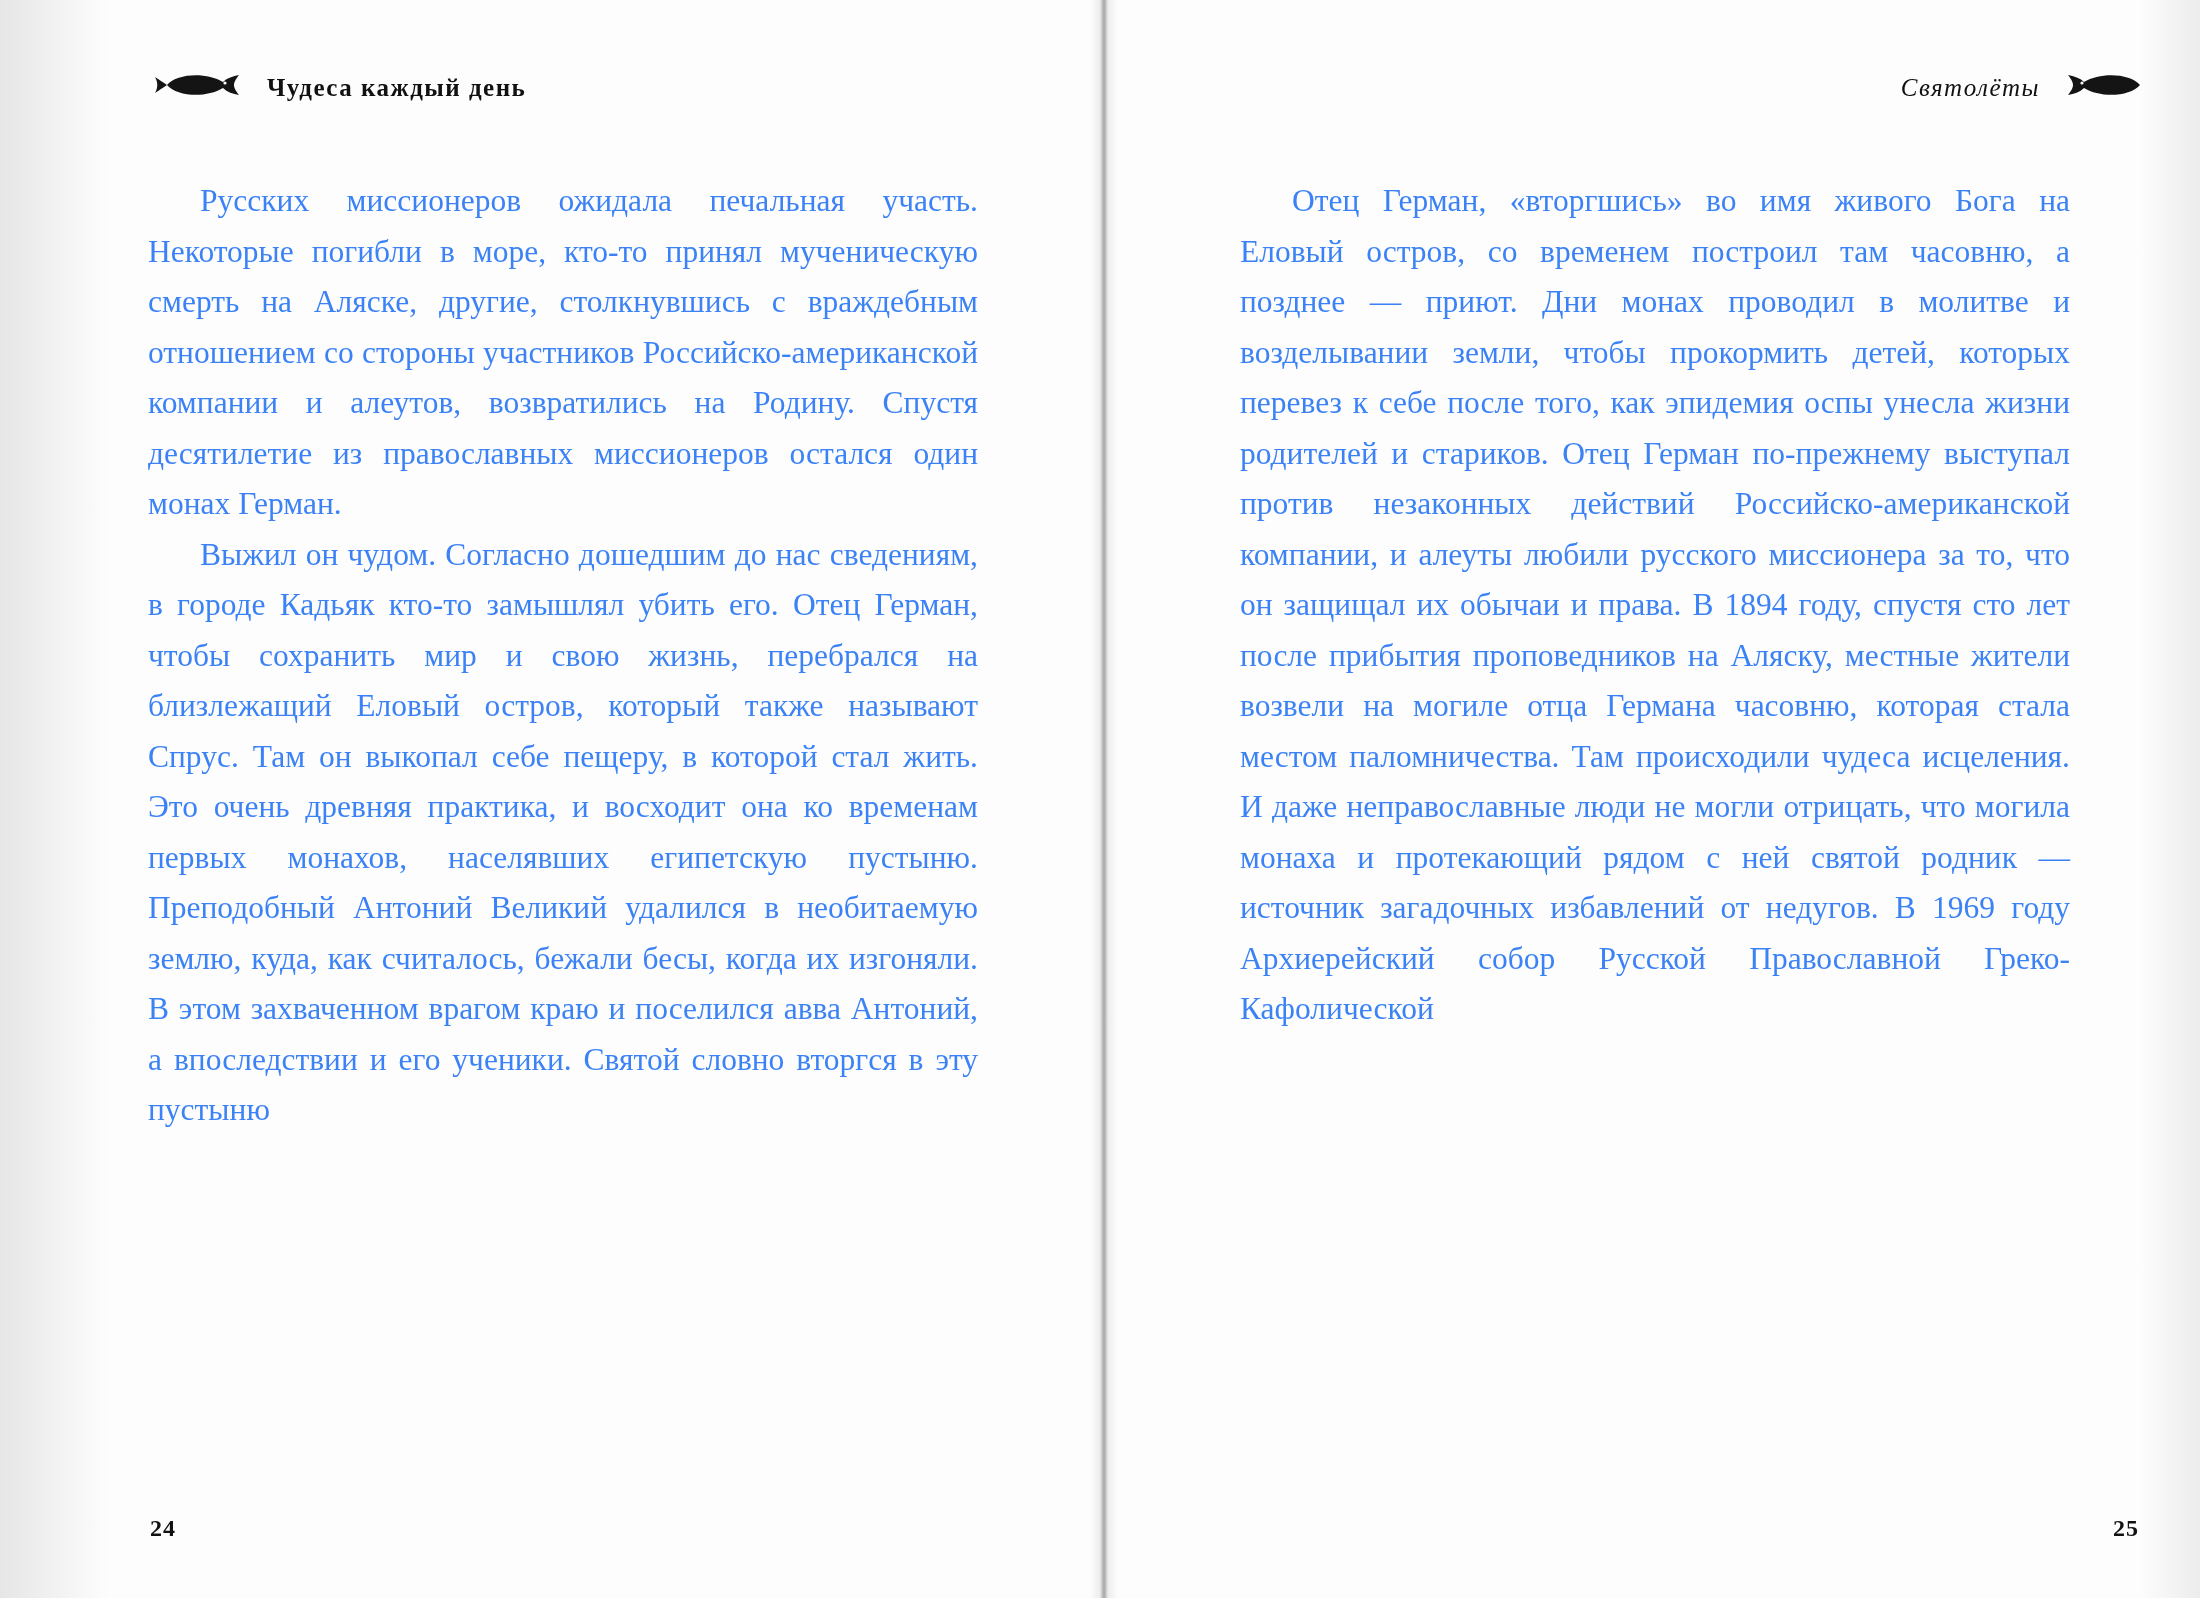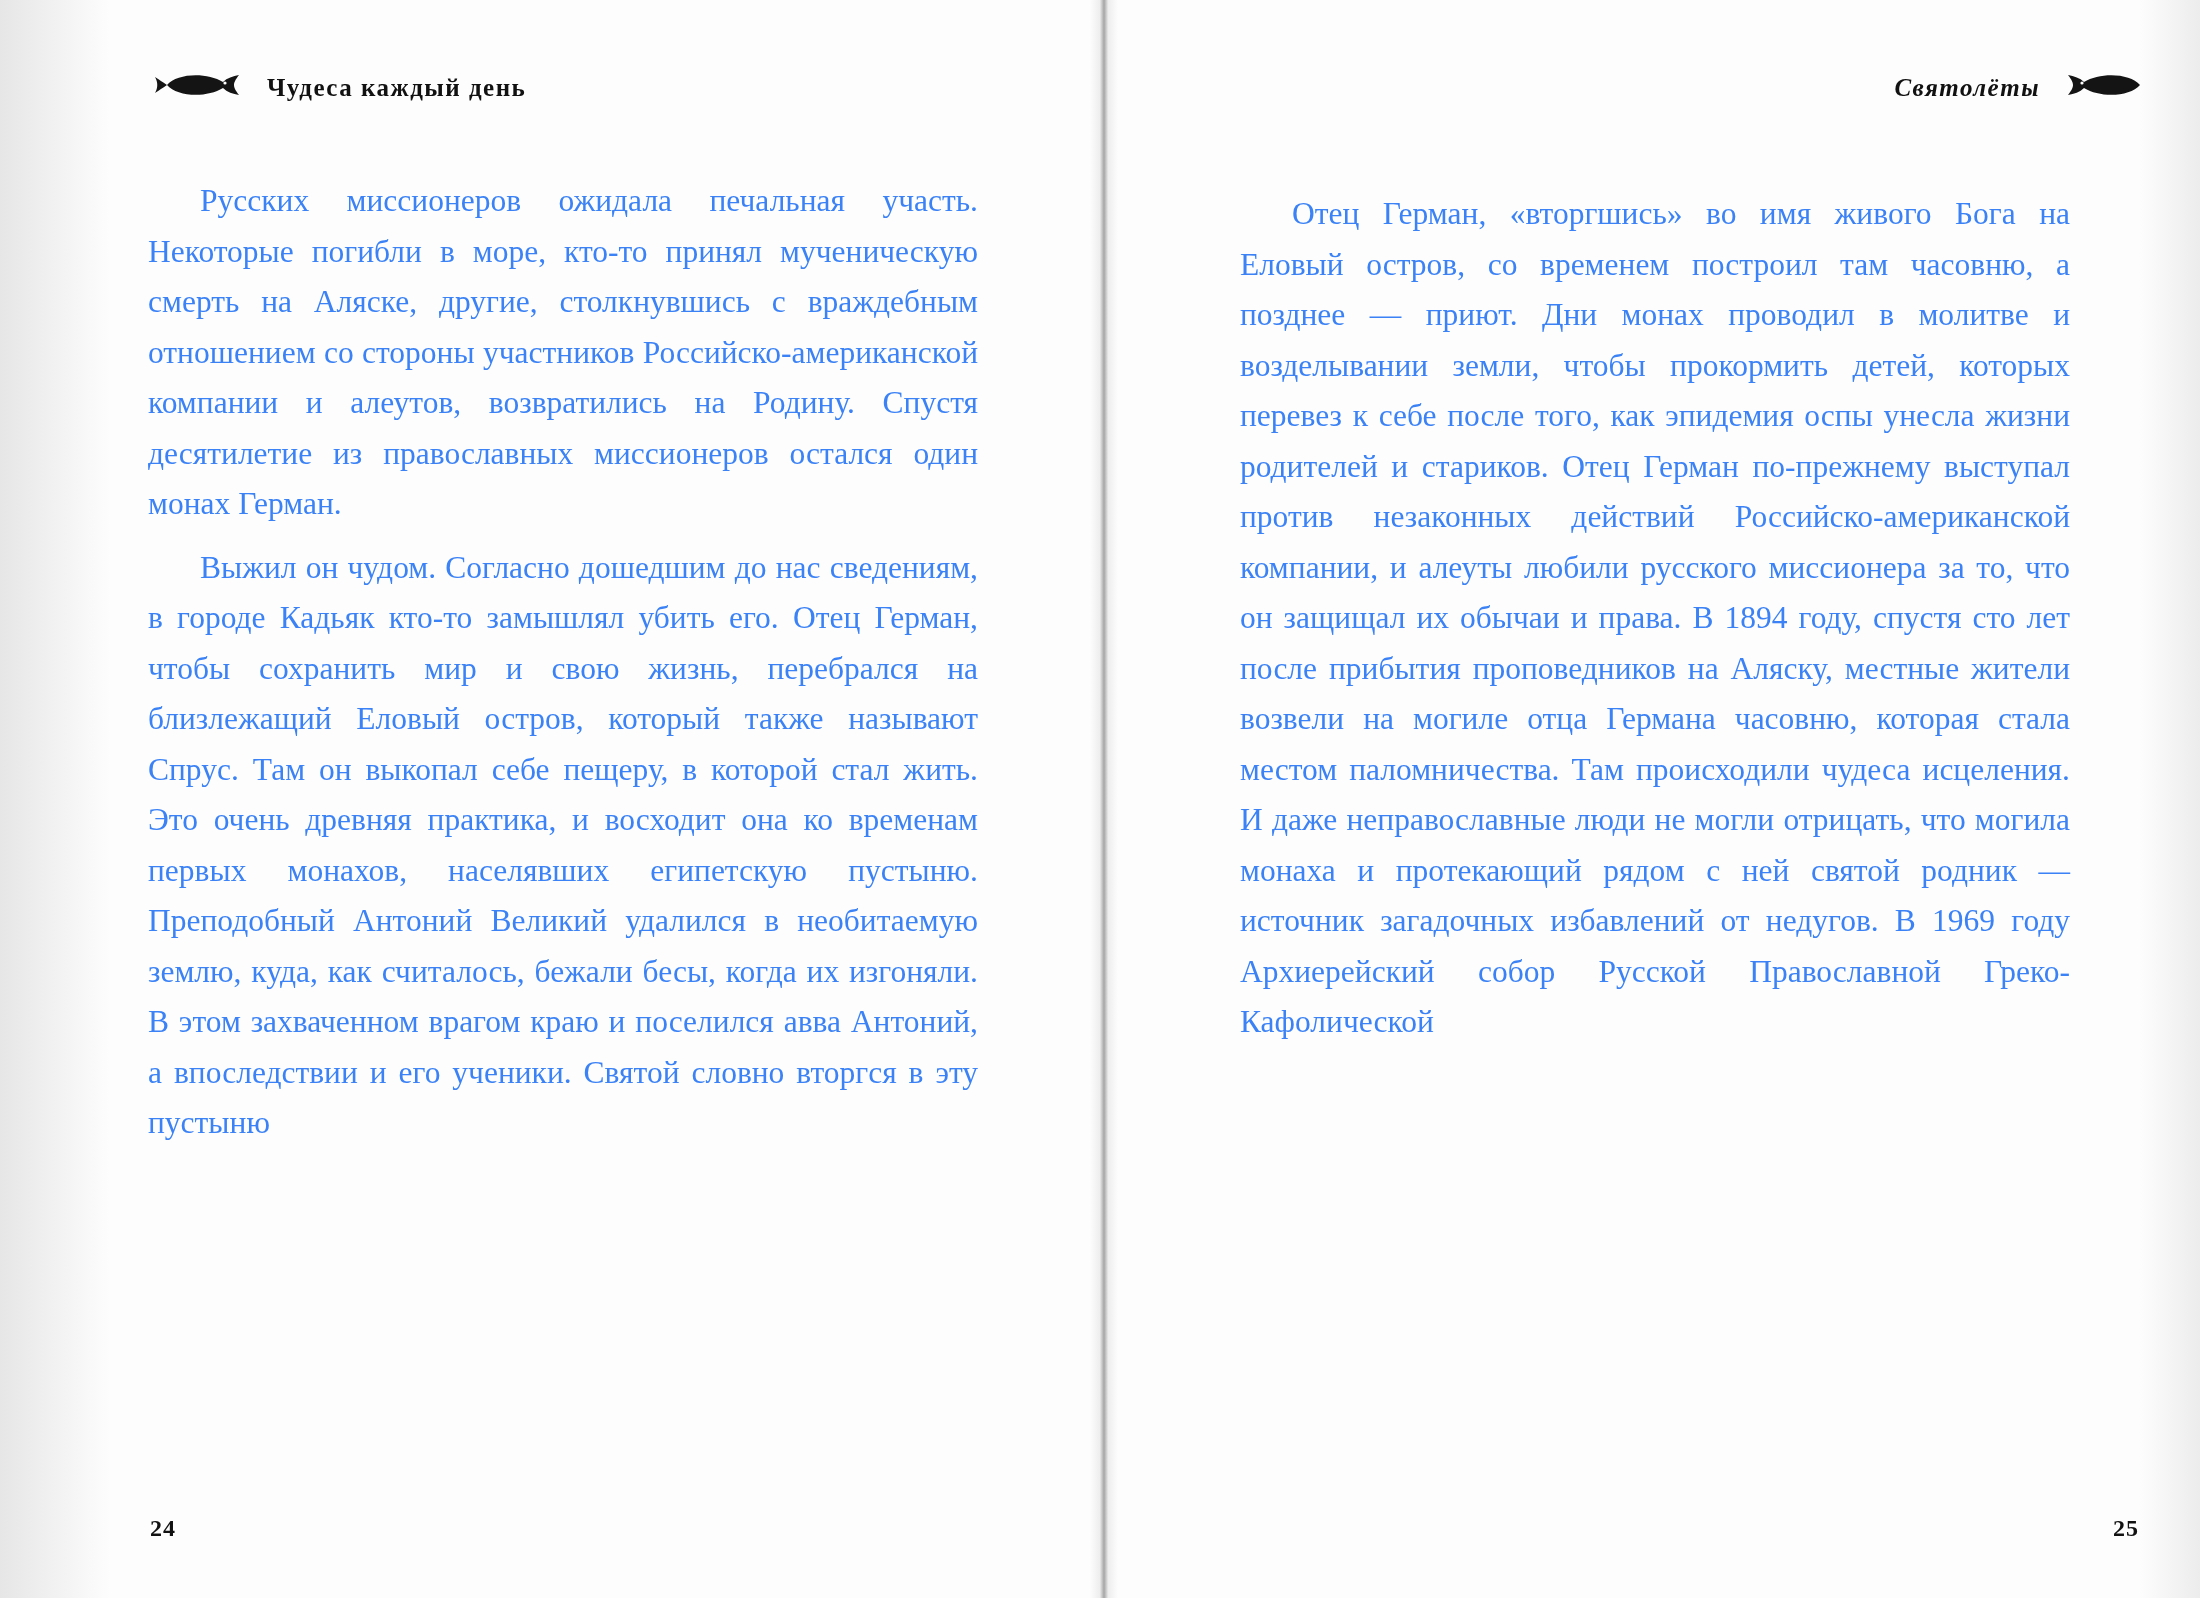--- a/index.html
+++ b/index.html
@@ -76,21 +76,21 @@
   .runhead-left  { left: 155px; }
   .runhead-right { right: 135px; flex-direction: row; }
 
   .runhead .title {
     font-family: "Liberation Serif", "DejaVu Serif", serif;
     font-style: normal;
     font-weight: bold;
     font-size: 25px;
     letter-spacing: 1.5px;
   }
-  .runhead-right .title { font-style: italic; font-weight: bold; }
+  .runhead-right .title { font-style: italic; font-weight: normal; }
 
   .fish {
     display: block;
   }
 
   .col {
     position: absolute;
     top: 160px;
     width: 830px;
     font-size: 31.5px;
@@ -101,21 +101,21 @@
     color: #3b82f6;
   }
   .col-left  { left: 148px; }
   .col-right { left: 140px; }
 
   .col p {
     margin: 0;
     text-indent: 52px;
     text-align: justify;
   }
-  .col p:last-child { text-align: justify; margin-top: 13px; }
+  .col p:last-child { text-align: justify; }
 
   .folio {
     position: absolute;
     bottom: 72px;
     font-size: 24px;
     font-weight: bold;
     letter-spacing: 1px;
     color: #111;
   }
   .folio-left  { left: 150px; }

